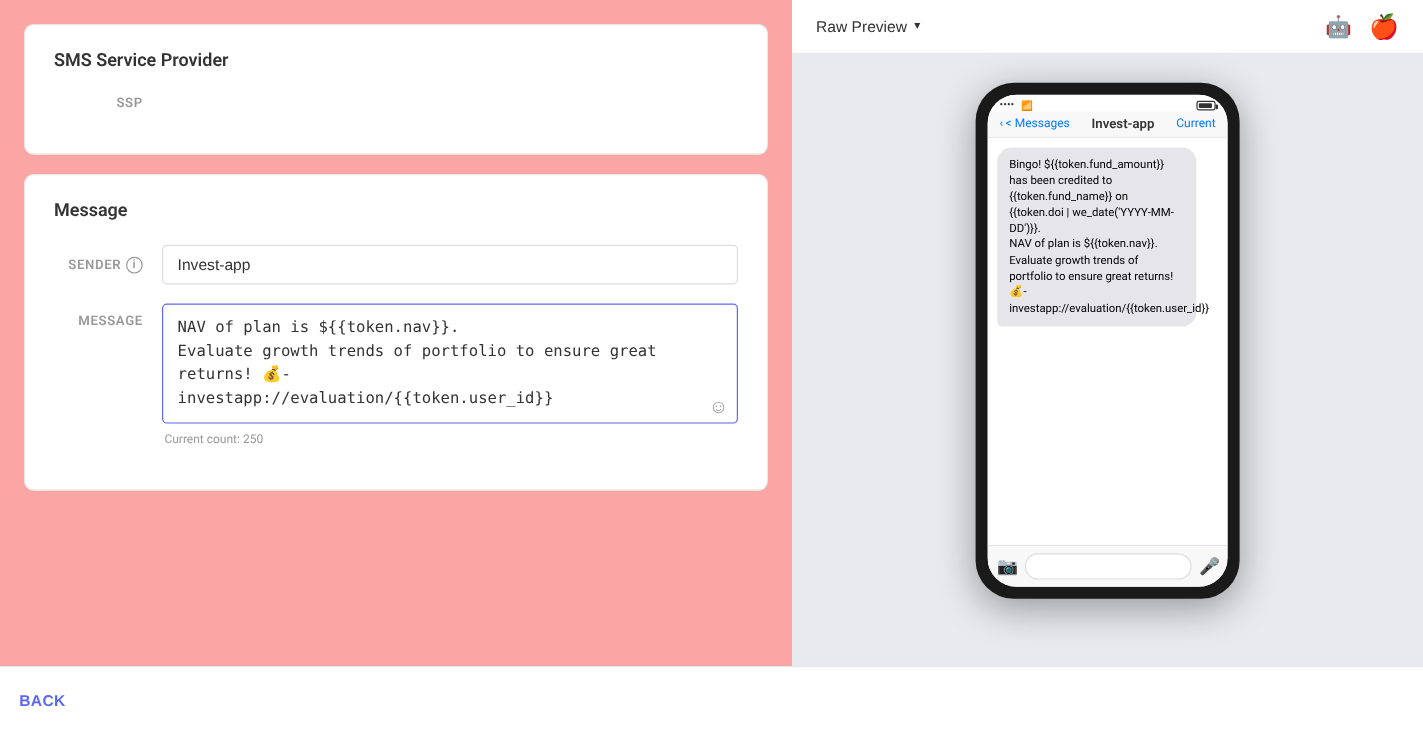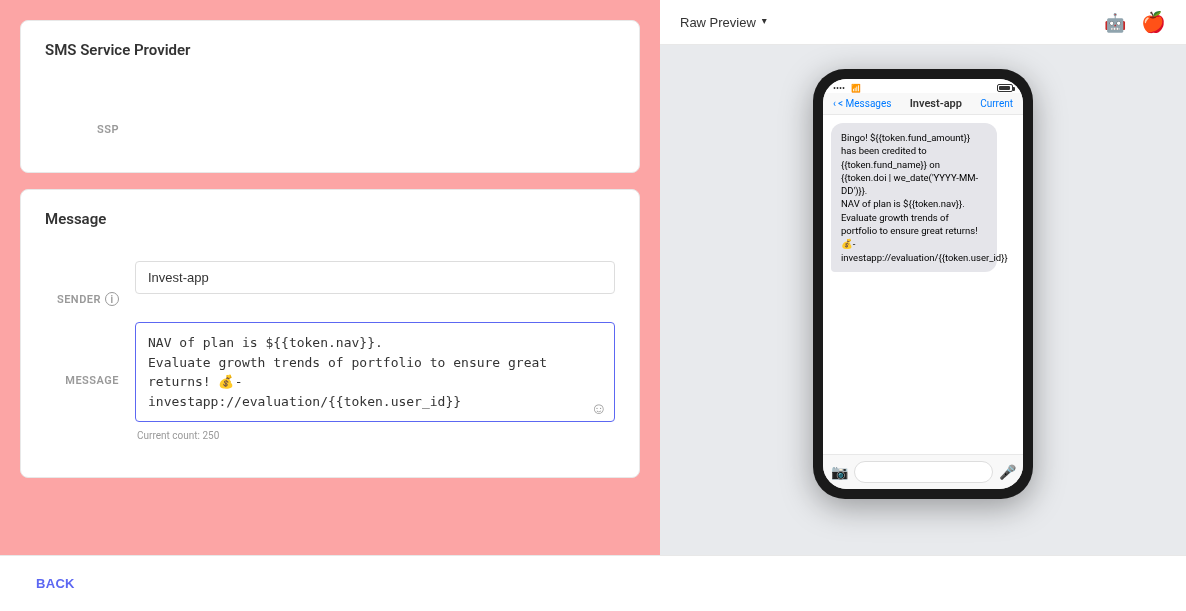--- a/index.html
+++ b/index.html
@@ -56,21 +56,20 @@
       font-weight: 600;
       color: #999;
       letter-spacing: 0.5px;
       text-align: right;
       padding-right: 16px;
       flex-shrink: 0;
       display: flex;
       align-items: center;
       justify-content: flex-end;
       gap: 4px;
-      margin-top: 44px;
     }
 
     .form-control {
       flex: 1;
     }
 
     .select-wrapper {
       position: relative;
       width: 100%;
     }
@@ -367,21 +366,21 @@
     }
 
     
     .footer {
       height: 56px;
       background: #fff;
       border-top: 1px solid #e8e8e8;
       display: flex;
       align-items: center;
       justify-content: space-between;
-      padding: 0 36px;
+      padding: 0 16px;
       width: 100%;
     }
 
     .back-btn {
       background: none;
       border: none;
       font-size: 13px;
       font-weight: 600;
       color: #5c67f2;
       cursor: pointer;

